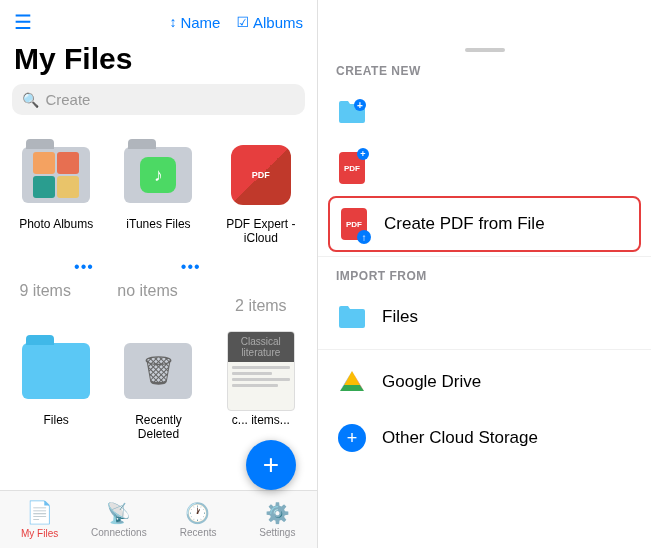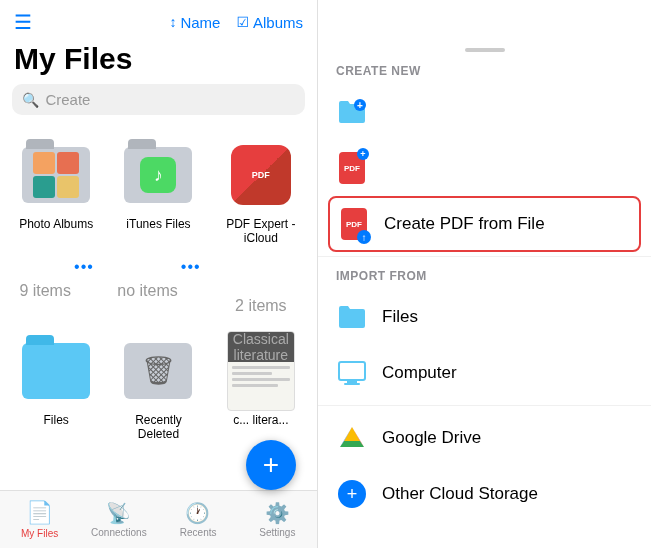--- a/index.html
+++ b/index.html
@@ -477,31 +477,31 @@
             <span style="font-size:28px; color:#666;">🗑</span>
           </div>
         </div>
         <span class="file-name">Recently Deleted</span>
       </div>
 
       <div class="file-item" style="position:relative;">
         <div class="file-icon-wrap">
           <div class="doc-thumb">
             <div class="doc-thumb-top" style="background:#555; display:flex; align-items:center; justify-content:center;">
-              <span style="color:#aaa; font-size:14px; text-align:center; padding:2px;">Classical literature</span>
+              <span style="color:#aaa; font-size:10px; text-align:center; padding:2px;">Classical literature</span>
             </div>
             <div class="doc-thumb-lines">
               <div class="doc-line"></div>
               <div class="doc-line" style="width:70%;"></div>
               <div class="doc-line"></div>
               <div class="doc-line" style="width:80%;"></div>
             </div>
           </div>
         </div>
-        <span class="file-name">c... litera...</span>
+        <span class="file-name">c... items...</span>
       </div>
 
     </div>
 
     <div class="fab">
       <span>+</span>
     </div>
 
     <div class="bottom-tabs">
       <div class="tab-item active">
@@ -568,30 +568,20 @@
   <div class="menu-item">
     <div class="menu-item-icon">
       <svg width="30" height="26" viewBox="0 0 30 26">
         <path d="M2,4 Q2,2 4,2 L11,2 L13,5 L26,5 Q28,5 28,7 L28,22 Q28,24 26,24 L4,24 Q2,24 2,22 Z" fill="#5bc8f5"></path>
       </svg>
     </div>
     <span class="menu-item-text">Files</span>
   </div>
 
 
-  <div class="menu-item">
-    <div class="menu-item-icon">
-      <svg width="30" height="26" viewBox="0 0 30 26">
-        <rect x="2" y="2" width="26" height="18" rx="2" fill="none" stroke="#5bc8f5" stroke-width="2"></rect>
-        <rect x="10" y="20" width="10" height="3" fill="#5bc8f5"></rect>
-        <rect x="7" y="23" width="16" height="2" rx="1" fill="#5bc8f5"></rect>
-      </svg>
-    </div>
-    <span class="menu-item-text">Computer</span>
-  </div>
 
   <div class="divider"></div>
 
 
   <div class="menu-item">
     <div class="menu-item-icon">
       <svg width="28" height="26" viewBox="0 0 28 26">
         <polygon points="14,2 24,20 4,20" fill="none" stroke="none"></polygon>
         <polygon points="14,2 22,16 6,16" fill="#fbbc04"></polygon>
         <polygon points="6,16 22,16 26,22 2,22" fill="#34a853"></polygon>

